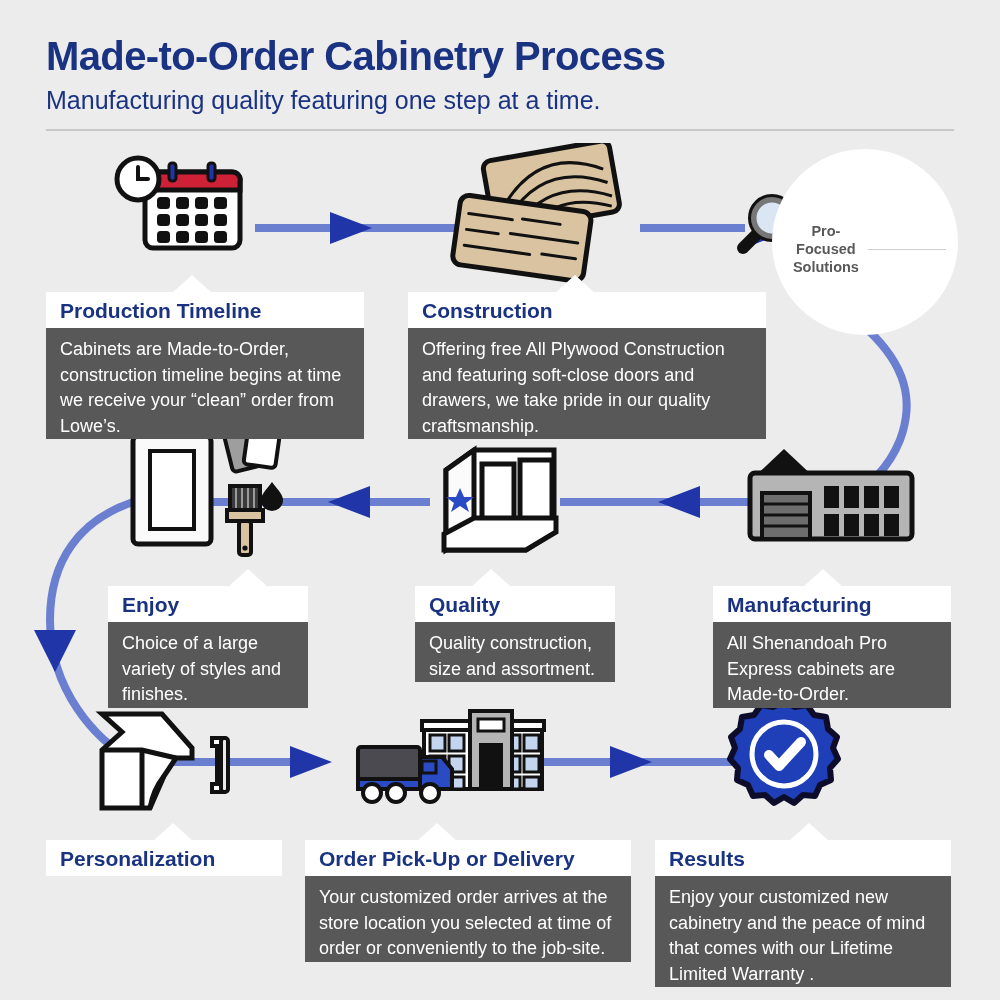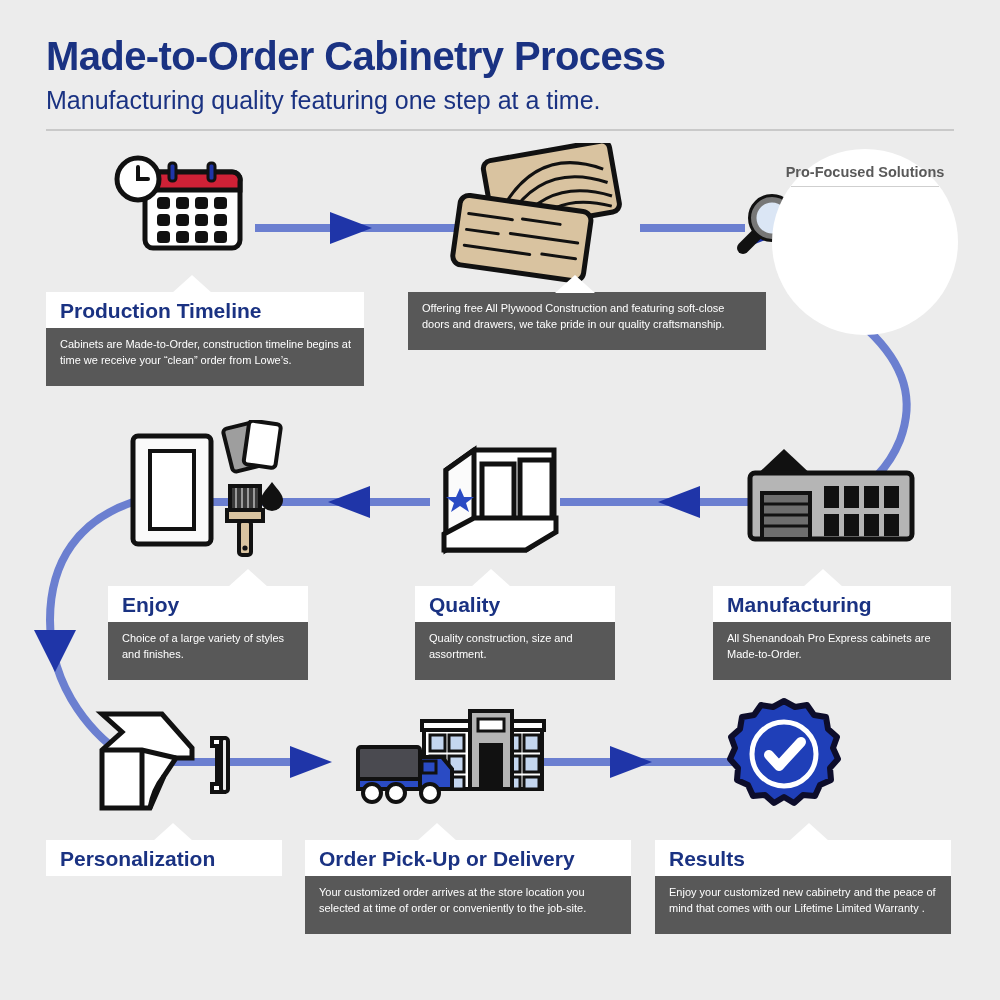--- a/index.html
+++ b/index.html
@@ -32,22 +32,22 @@
   
   .card{position:absolute;}
   .card .tab{
     position:relative;background:#ffffff;
     padding:7px 12px 5px 14px;
     font-size:21px;font-weight:bold;color:#1a3282;
     white-space:nowrap;
   }
   .card .body{
     background:#585858;color:#ffffff;
-    padding:9px 12px 18px 14px;
-    font-size:11px;line-height:1.42;
+    padding:9px 12px 0 14px;
+    font-size:18px;line-height:1.42;
   }
   .card .notch{
     position:absolute;top:-17px;width:0;height:0;
     border-left:20px solid transparent;
     border-right:20px solid transparent;
     border-bottom:18px solid #ffffff;
   }
 
   
   #card-production{left:46px;top:292px;width:318px;}
@@ -64,21 +64,21 @@
   #card-personalization .notch{left:107px;}
   #card-pickup{left:305px;top:840px;width:326px;}
   #card-pickup .notch{left:112px;}
   #card-results{left:655px;top:840px;width:296px;}
   #card-results .notch{left:134px;}
 
   
   #callout{
     position:absolute;left:772px;top:149px;width:186px;height:186px;
     border-radius:50%;background:#ffffff;
-    display:flex;flex-direction:column;align-items:center;
+    display:flex;flex-direction:row;align-items:center;
     box-sizing:border-box;padding:14px 12px 0 12px;
   }
   #callout .c-title{
     font-size:14.5px;font-weight:bold;color:#595959;
     text-align:center;line-height:1.25;
   }
   #callout .c-rule{
     width:148px;height:1px;background:#cfcfcf;margin:5px 0 5px 0;
   }
   #callout .c-text{
@@ -286,20 +286,21 @@
   </div>
 
   <div class="card" id="card-production">
     <div class="notch"></div>
     <div class="tab">Production Timeline</div>
     <div class="body">Cabinets are Made-to-Order, construction timeline begins at time we receive your “clean” order  from Lowe’s.</div>
   </div>
 
   <div class="card" id="card-construction">
     <div class="notch"></div>
+    <div class="tab">Construction</div>
     <div class="body">Offering free All Plywood Construction and featuring soft-close doors and drawers, we take pride in our quality craftsmanship.</div>
   </div>
 
   <div class="card" id="card-choice">
     <div class="notch"></div>
     <div class="tab">Enjoy</div>
     <div class="body">Choice of a large variety of styles and finishes.</div>
   </div>
 
   <div class="card" id="card-manufacturing">

